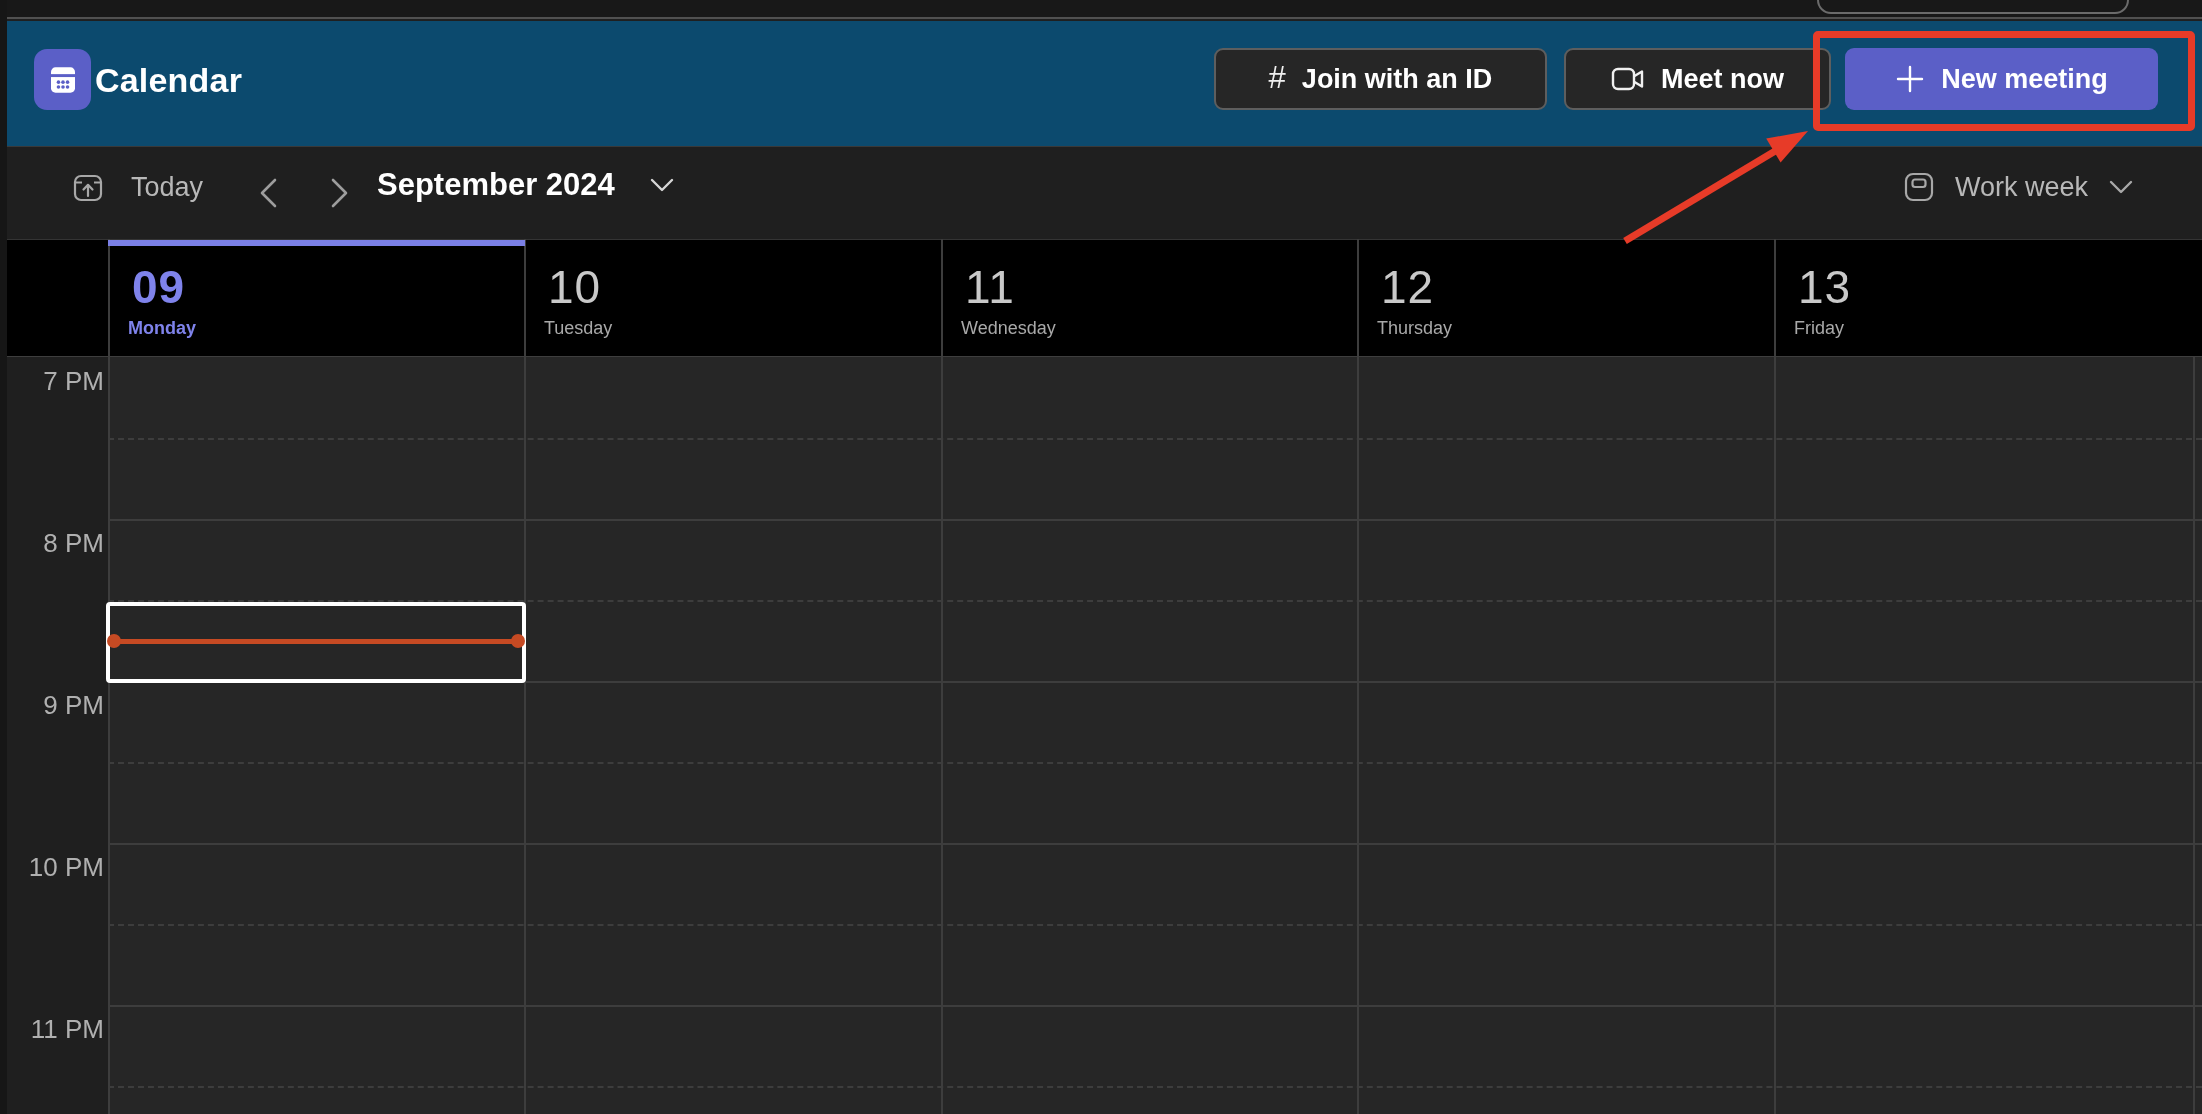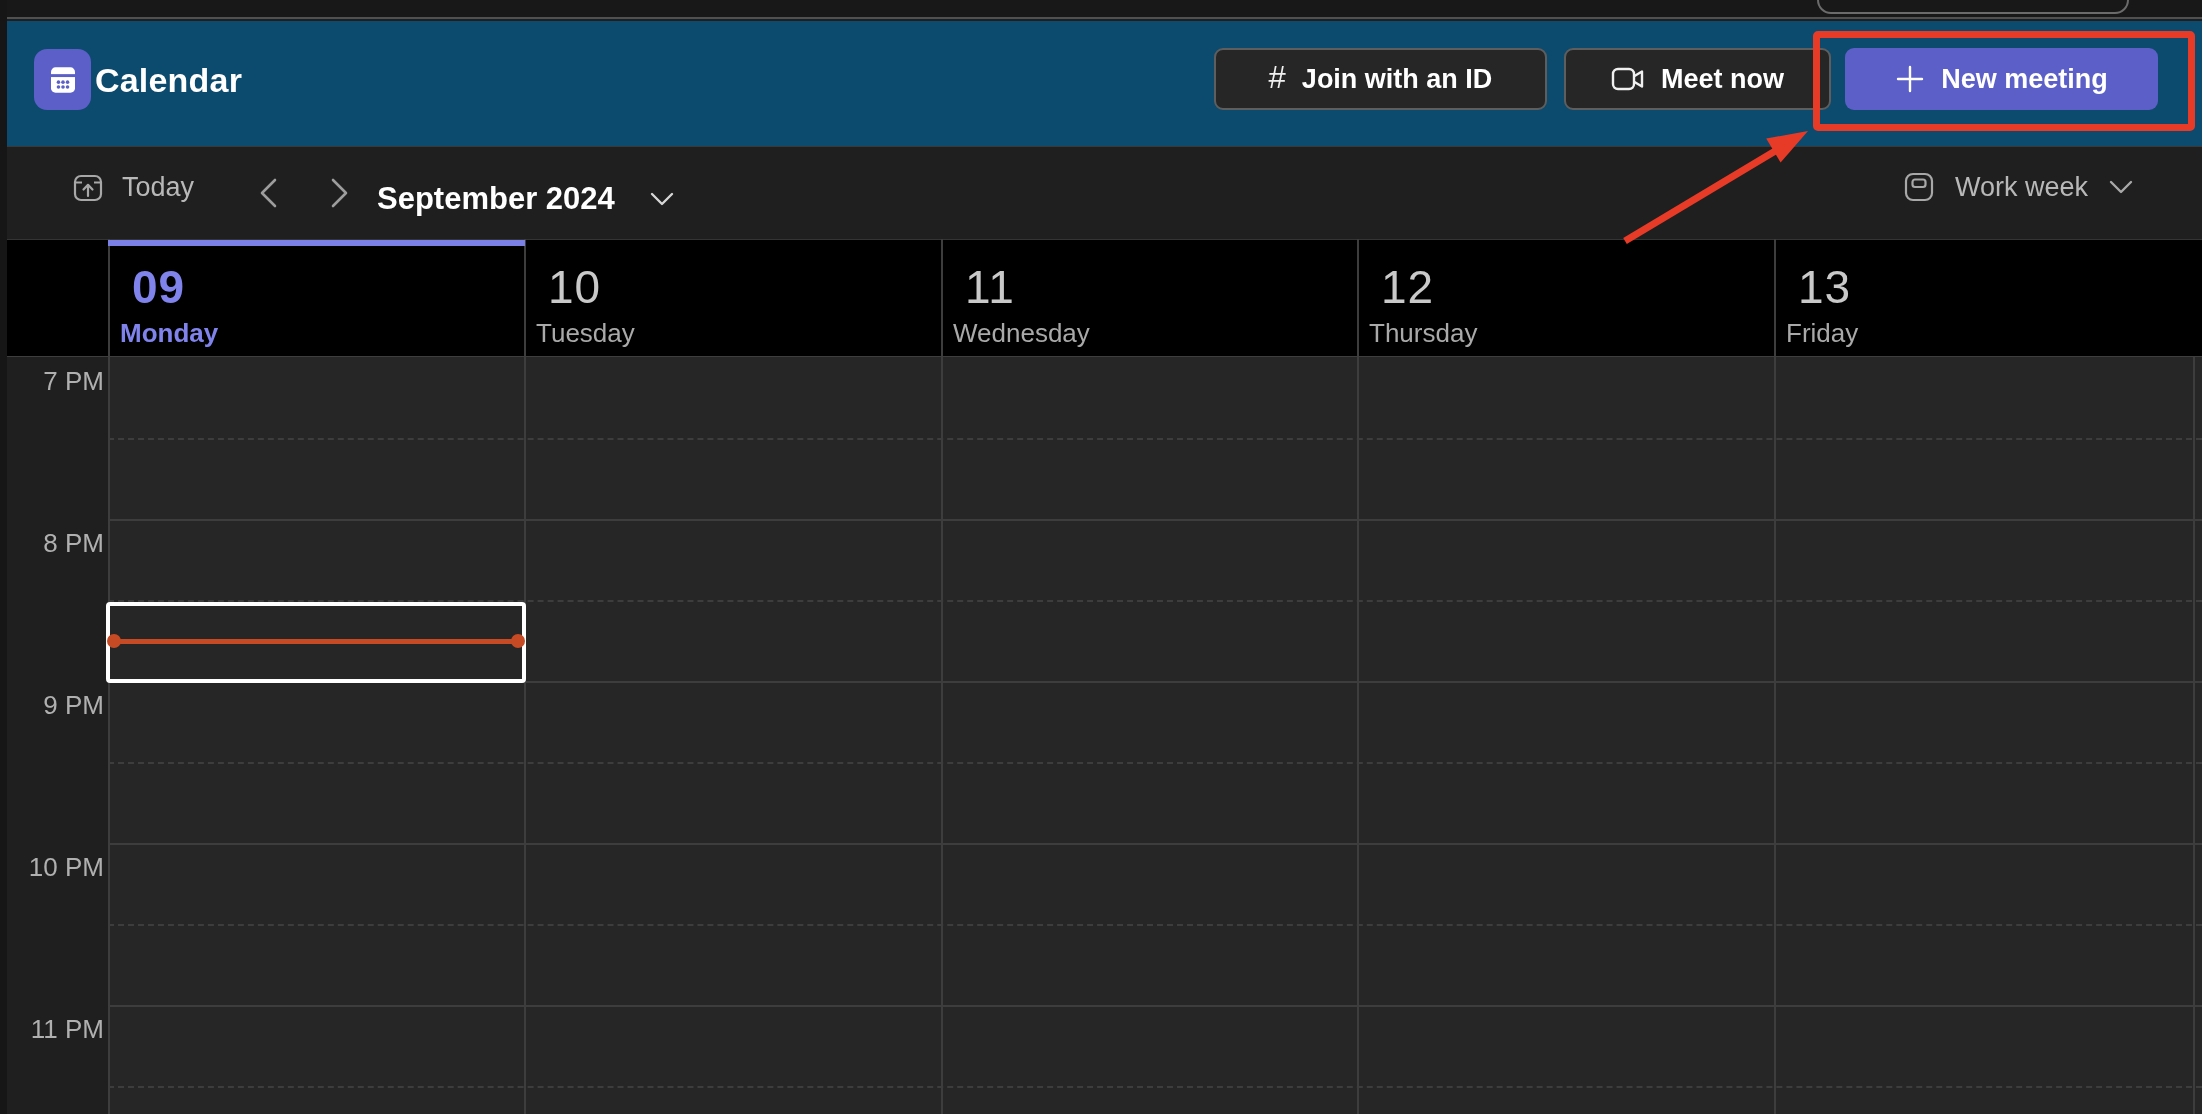--- a/index.html
+++ b/index.html
@@ -39,31 +39,31 @@
     font-size: 27px; font-weight: 700; color: #fff; cursor: pointer;
   }
   .hbtn .hash { font-size: 31px; font-weight: 300; color: #f0f0f0; transform: translateY(-1px); }
   .btn-join { left: 1214px; width: 333px; }
   .btn-meet { left: 1564px; width: 267px; }
   .btn-new  { left: 1845px; width: 313px; background: #5b5fc7; border: none; }
 
   
   .toolbar { position: absolute; left: 0; top: 146px; width: 2202px; height: 93px; background: #1f1f1f; border-top: 1px solid #393939; }
   .tb-item { position: absolute; display: flex; align-items: center; color: #b8b8b8; font-size: 27px; }
-  .today-wrap { left: 72px; top: 24px; gap: 18px; cursor: pointer; }
+  .today-wrap { left: 72px; top: 24px; gap: 27px; cursor: pointer; }
   .nav-chev { position: absolute; top: 26px; width: 32px; height: 40px; display: flex; align-items: center; justify-content: center; cursor: pointer; }
-  .month-wrap { left: 377px; top: 34px; gap: 34px; cursor: pointer; }
+  .month-wrap { left: 377px; top: 20px; gap: 34px; cursor: pointer; }
   .month-label { font-size: 31px; font-weight: 700; color: #fff; }
   .view-wrap { left: 1903px; top: 24px; gap: 20px; cursor: pointer; }
 
   
   .dayheader-row { position: absolute; left: 0; top: 239px; width: 2202px; height: 118px; background: #000000; border-top: 1px solid #343434; border-bottom: 1px solid #3e3e3e; }
   .day-col { position: absolute; top: 0; height: 118px; cursor: pointer; }
   .day-num { position: absolute; left: 24px; top: 20px; font-size: 46px; font-weight: 300; color: #c9c9c9; letter-spacing: 1px; }
-  .day-name { position: absolute; left: 12px; top: 78px; font-size: 26px; color: #a9a9a9; }
+  .day-name { position: absolute; left: 20px; top: 78px; font-size: 18px; color: #a9a9a9; }
   .day-col.selected .day-num { font-weight: 700; color: #7f83eb; }
   .day-col.selected .day-name { font-weight: 700; color: #7f83eb; }
   .selected-bar { position: absolute; left: 108px; top: 240px; width: 417px; height: 6px; background: #7b80e6; z-index: 5; }
 
   
   .grid-bg { position: absolute; left: 108px; top: 357px; width: 2094px; height: 757px; background: #262626; }
   .vline { position: absolute; top: 239px; width: 2px; height: 875px; background: #3d3d3d; }
   .vline.grid-only { top: 357px; height: 757px; }
   .hline { position: absolute; left: 108px; width: 2094px; height: 2px; background: #3d3d3d; }
   .dline { position: absolute; left: 108px; width: 2094px; height: 0; border-top: 2px dashed #3d3d3d; }

